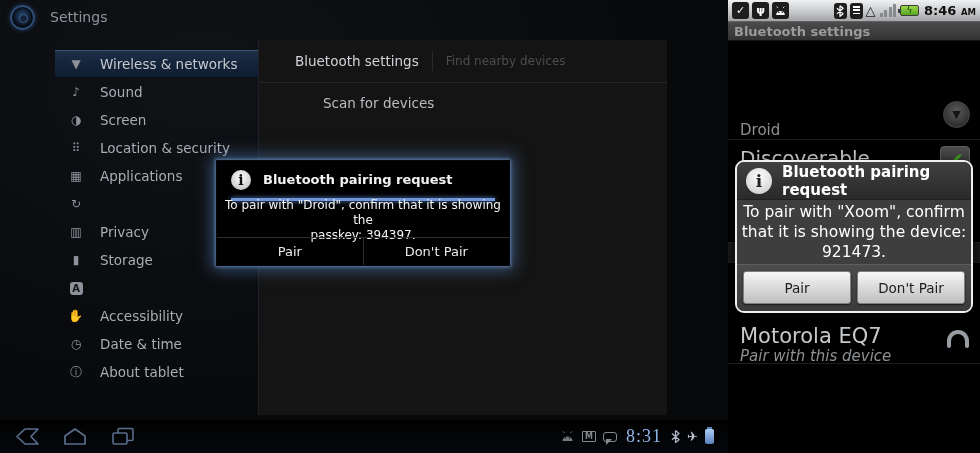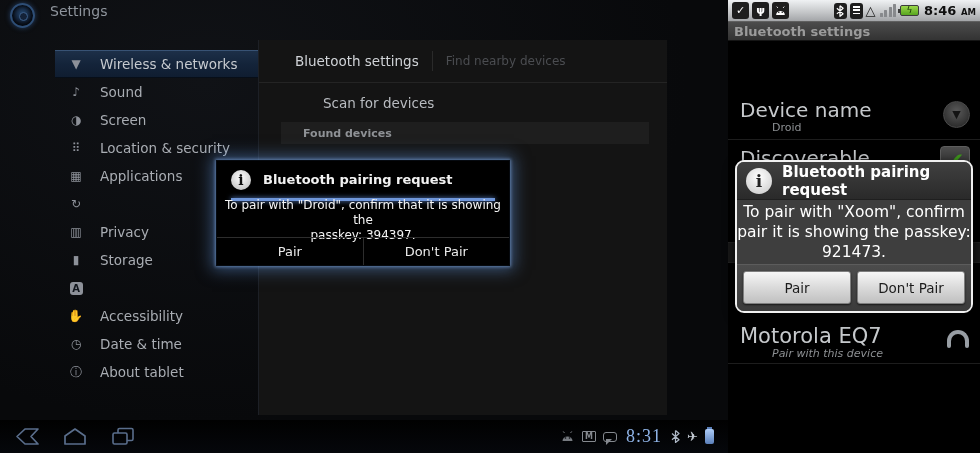--- a/index.html
+++ b/index.html
@@ -4,21 +4,21 @@
 <style>
   * { margin:0; padding:0; box-sizing:border-box; }
   html,body { width:980px; height:453px; background:#000; overflow:hidden;
     font-family:"DejaVu Sans","Liberation Sans",sans-serif; }
   .stage { position:relative; width:980px; height:453px; background:#000; }
 
   
   .tablet { position:absolute; left:0; top:0; width:728px; height:453px;
     background:radial-gradient(ellipse at 28% 18%, #101216 0%, #08090b 65%); }
 
-  .t-header { position:absolute; left:10px; top:3px; height:28px; display:flex; align-items:flex-start; gap:15px; }
+  .t-header { position:absolute; left:10px; top:3px; height:28px; display:flex; align-items:center; gap:15px; }
   .gear-circle { width:25px; height:25px; border-radius:50%;
     background:radial-gradient(circle at 50% 42%, #264a74 0%, #0c1422 62%, #05080d 100%);
     border:2px solid #2e4e76; box-shadow:0 0 5px rgba(60,110,180,.5), inset 0 0 4px #000; position:relative; }
   .gear-circle::after { content:""; position:absolute; left:7px; top:7px; width:7px; height:7px;
     border-radius:50%; background:#142238; border:1px solid #3d608c; }
   .t-header-title { color:#8f959d; font-size:14px; }
 
   .t-sidebar { position:absolute; left:55px; top:50px; width:206px; }
   .t-item { height:28px; display:flex; align-items:center; padding-left:12px; gap:15px;
     color:#a9adb3; font-size:13.5px; cursor:default; }
@@ -98,21 +98,21 @@
   .batt-p::before { content:""; position:absolute; left:-3px; top:3px; width:2px; height:4px; background:#3c3c3c; }
   .p-clock { color:#0f0f0f; font-size:13px; font-weight:bold; margin-left:5px; }
   .p-ampm { font-size:8.5px; }
 
   .p-title { position:absolute; left:0; top:22px; width:252px; height:19px;
     background:linear-gradient(180deg,#4c4c4c 0%, #333333 100%); border-bottom:1px solid #151515;
     display:flex; align-items:center; padding-left:6px; color:#9b9b9b; font-size:13px; font-weight:bold; }
 
   .p-row { position:absolute; left:0; width:252px; border-bottom:1px solid #1d1d1d; }
   .p-row .big { color:#c6c9cc; font-size:20px; }
-  .p-row .sub { color:#8d9093; font-size:11px;margin-left:32px; }
+  .p-row .sub { color:#8d9093; font-size:15px; }
   .p-check { position:absolute; right:10px; width:30px; height:30px; border-radius:4px;
     background:linear-gradient(180deg,rgba(255,255,255,.30),rgba(255,255,255,.14));
     border:1px solid #5e5e5e; display:flex; align-items:center; justify-content:center;
     color:#3f9a1c; font-size:23px; line-height:1; cursor:pointer; }
   .p-drop { position:absolute; right:10px; width:27px; height:27px; border-radius:50%;
     background:radial-gradient(circle at 50% 38%, #5a5a5a 0%, #2e2e2e 75%);
     border:1px solid #4a4a4a; display:flex; align-items:center; justify-content:center;
     color:#141414; font-size:11px; cursor:pointer; }
   .p-sec-header { position:absolute; left:0; top:242px; width:252px; height:21px; background:#191919;
     border-top:1px solid #232323; border-bottom:1px solid #232323; display:flex; align-items:center;
@@ -204,21 +204,20 @@
       </div>
     </div>
 
     <div class="t-panel">
       <div class="t-tabs">
         <span class="t-tab-active">Bluetooth settings</span>
         <span class="t-tab-sep"></span>
         <span class="t-tab-inactive">Find nearby devices</span>
       </div>
       <div class="t-scan">Scan for devices</div>
-      <div class="t-found">Found devices</div>
     </div>
 
     <div class="t-dialog">
       <div class="t-dlg-title">
         <span class="info-sm">i</span>
         <span class="t-dlg-title-text">Bluetooth pairing request</span>
       </div>
       <div class="t-dlg-rule"></div>
       <div class="t-dlg-body">
         <span>To pair with "Droid", confirm that it is showing the</span>
@@ -304,21 +303,20 @@
       <span class="p-clock">
         <span>8:46</span>
         <span class="p-ampm">AM</span>
       </span>
     </div>
 
     <div class="p-title">Bluetooth settings</div>
 
 
     <div class="p-row" style="top:92px; height:48px;">
-      <div class="big" style="position:absolute; left:12px; top:6px;">Device name</div>
       <div class="sub" style="position:absolute; left:12px; top:29px;">Droid</div>
       <div class="p-drop" style="top:9px;">
         <span>▼</span>
       </div>
     </div>
 
     <div class="p-row" style="top:140px; height:50px; border-bottom:none;">
       <div class="big" style="position:absolute; left:12px; top:6px;">Discoverable</div>
       <div class="p-check" style="top:6px;">
         <span>✔</span>
@@ -337,21 +335,21 @@
       <span class="hp-arc"></span>
     </div>
 
     <div class="p-dialog">
       <div class="p-dlg-title">
         <span class="info-lg">i</span>
         <span class="p-dlg-title-text">Bluetooth pairing request</span>
       </div>
       <div class="p-dlg-body">
         <span>To pair with "Xoom", confirm</span>
-        <span>pair it is showing the passkey:</span>
+        <span>that it is showing the device:</span>
         <span>921473.</span>
       </div>
       <div class="p-dlg-buttons">
         <div class="p-btn">Pair</div>
         <div class="p-btn">Don't Pair</div>
       </div>
     </div>
 
   </div>
 </div>

